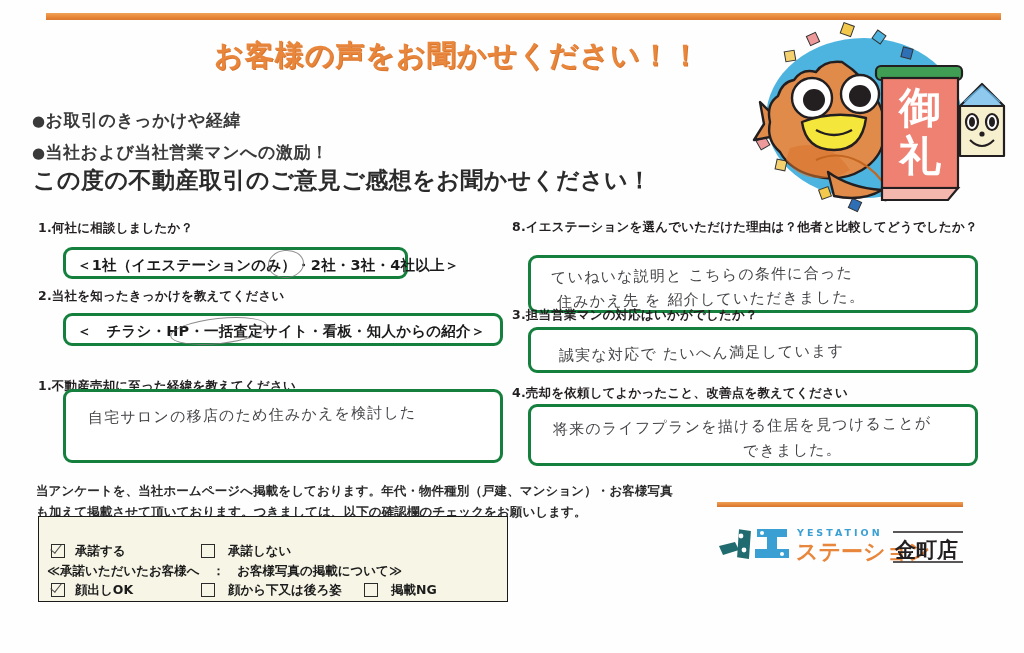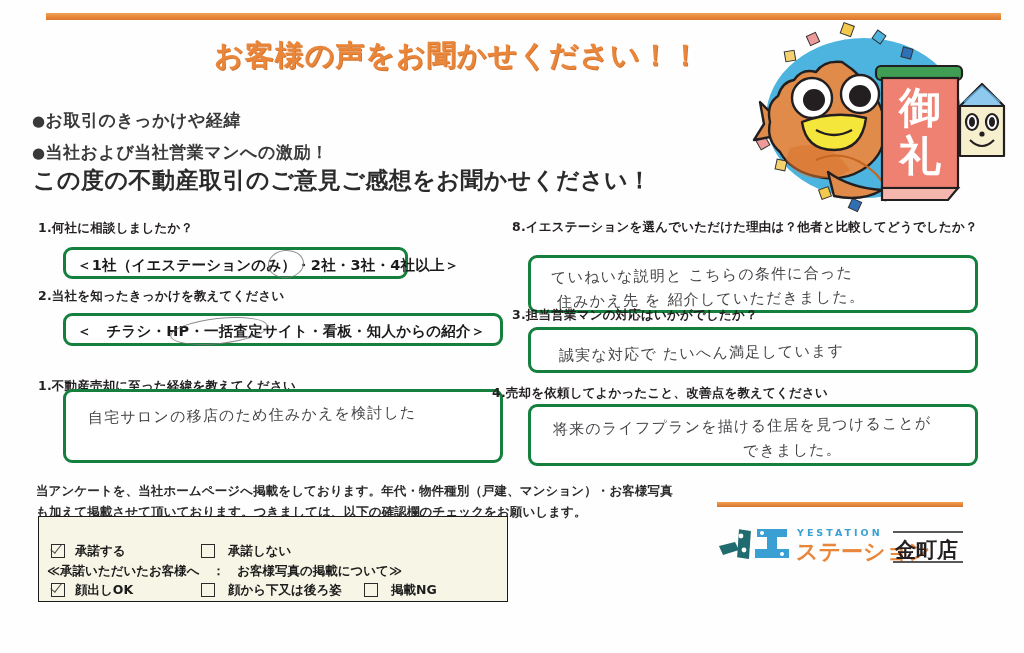--- a/index.html
+++ b/index.html
@@ -171,21 +171,21 @@
   <div class="greenbox" style="left:528px;top:243px;width:450px;height:58px;margin-top:12px;">
     <div class="hand" style="left:20px;top:4px;">ていねいな説明と こちらの条件に合った</div>
     <div class="hand" style="left:26px;top:28px;">住みかえ先 を 紹介していただきました。</div>
   </div>
 
   <div class="qlabel" style="left:512px;top:307px;">3.担当営業マンの対応はいかがでしたか？</div>
   <div class="greenbox" style="left:528px;top:327px;width:450px;height:46px;">
     <div class="hand" style="left:28px;top:10px;">誠実な対応で たいへん満足しています</div>
   </div>
 
-  <div class="qlabel" style="left:492px;top:385px;">4.売却を依頼してよかったこと、改善点を教えてください</div>
+  <div class="qlabel" style="left:512px;top:385px;">4.売却を依頼してよかったこと、改善点を教えてください</div>
   <div class="greenbox" style="left:528px;top:404px;width:450px;height:62px;padding-left:48px;">
     <div class="hand" style="left:22px;top:6px;">将来のライフプランを描ける住居を見つけることが</div>
     <div class="hand" style="left:212px;top:30px;">できました。</div>
   </div>
 
   <div class="consent-note">
     <div>当アンケートを、当社ホームページへ掲載をしております。年代・物件種別（戸建、マンション）・お客様写真</div>
     <div>も加えて掲載させて頂いております。つきましては、以下の確認欄のチェックをお願いします。</div>
   </div>
 

